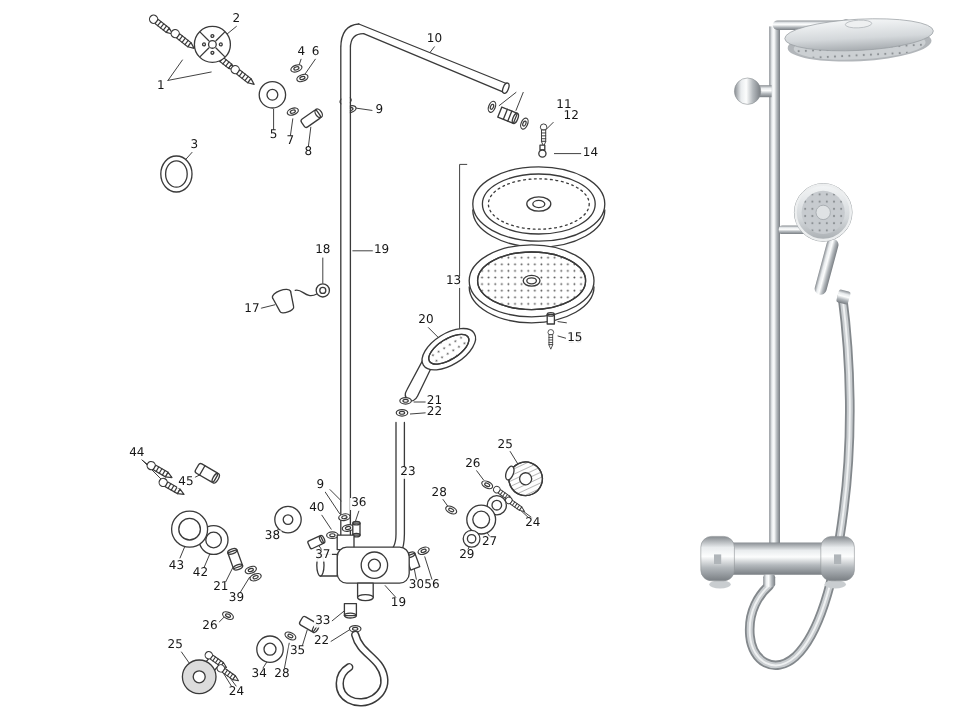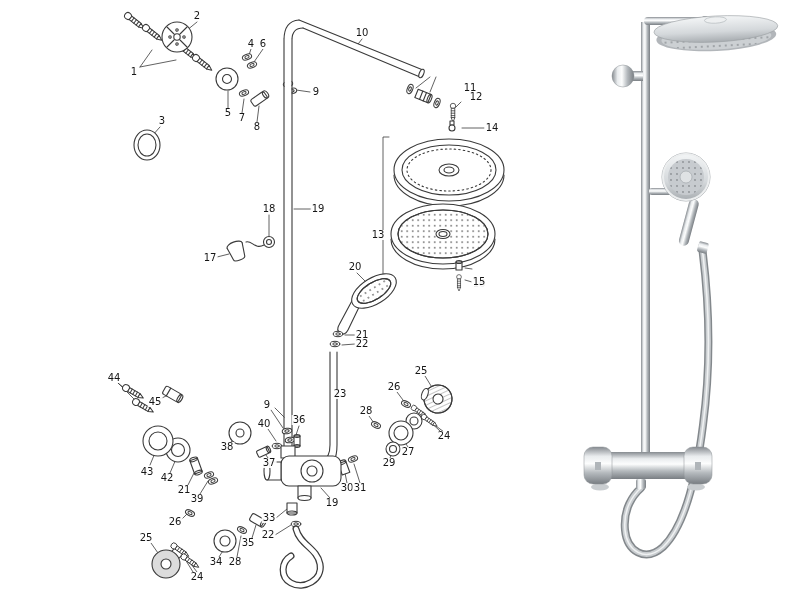--- a/index.html
+++ b/index.html
@@ -404,21 +404,21 @@
       <span class="part-label" style="left: 147px; top: 472px;">43</span>
       <span class="part-label" style="left: 114px; top: 378px;">44</span>
       <span class="part-label" style="left: 155px; top: 402px;">45</span>
       <span class="part-label" style="left: 421px; top: 371px;">25</span>
       <span class="part-label" style="left: 394px; top: 387px;">26</span>
       <span class="part-label" style="left: 444px; top: 436px;">24</span>
       <span class="part-label" style="left: 408px; top: 452px;">27</span>
       <span class="part-label" style="left: 366px; top: 411px;">28</span>
       <span class="part-label" style="left: 389px; top: 463px;">29</span>
       <span class="part-label" style="left: 347px; top: 488px;">30</span>
-      <span class="part-label" style="left: 360px; top: 488px;">31</span>
+      <span class="part-label" style="left: 360px; top: 488px;">56</span>
       <span class="part-label" style="left: 332px; top: 503px;">19</span>
       <span class="part-label" style="left: 269px; top: 518px;">33</span>
       <span class="part-label" style="left: 268px; top: 535px;">22</span>
       <span class="part-label" style="left: 248px; top: 543px;">35</span>
       <span class="part-label" style="left: 216px; top: 562px;">34</span>
       <span class="part-label" style="left: 235px; top: 562px;">28</span>
       <span class="part-label" style="left: 175px; top: 522px;">26</span>
       <span class="part-label" style="left: 146px; top: 538px;">25</span>
       <span class="part-label" style="left: 197px; top: 577px;">24</span>
     </div>

